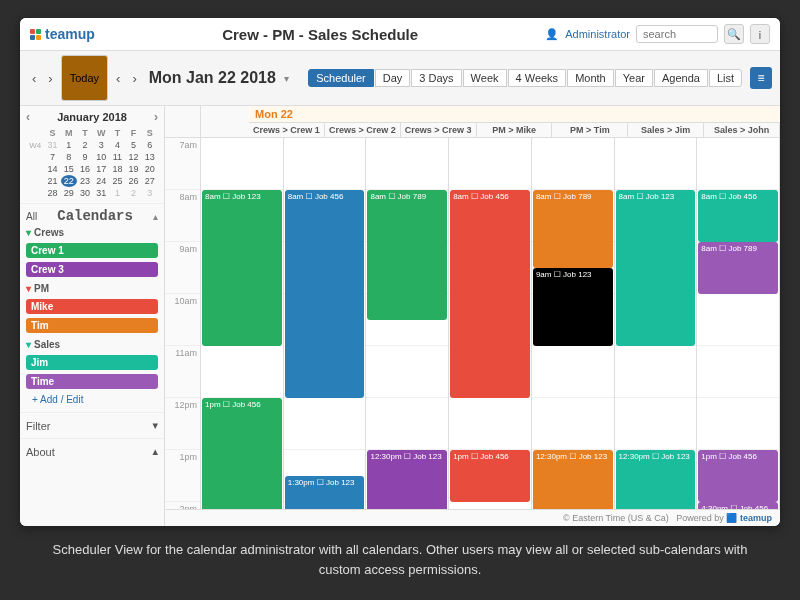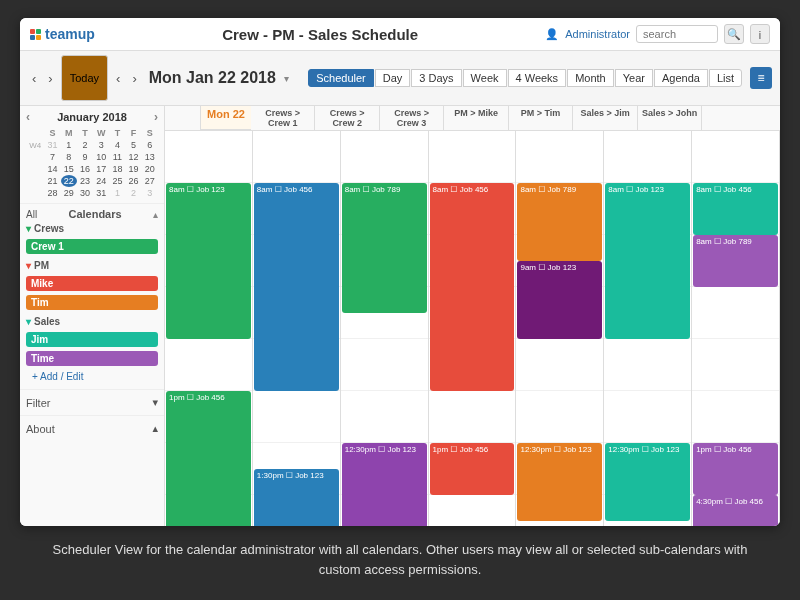--- a/index.html
+++ b/index.html
@@ -495,33 +495,36 @@
                   <td class="other-month">2</td>
                   <td class="other-month">3</td>
                 </tr>
               </tbody>
             </table>
         </div>
 
         <div class="cal-section">
           <div style="display:flex;justify-content:space-between;align-items:center;margin-bottom:3px;">
             <span style="font-size:10px;color:#555;">All</span>
-            <span style="font-size:11px;color:#555;font-weight:bold;">Calendars</span>
+            <span style="font-size:14px;color:#555;font-weight:bold;font-family:Liberation Mono, monospace;">Calendars</span>
             <span style="font-size:10px;color:#888;cursor:pointer;">▴</span>
           </div>
 
           <div class="cal-section-header">
             <span class="cal-section-title">
               <span style="color:#27ae60;">▾</span>
               <span>Crews</span>
             </span>
           </div>
           <div class="cal-item">
             <div class="cal-color-bar" style="background:#27ae60;">Crew 1</div>
           </div>
+          <div class="cal-item">
+            <div class="cal-color-bar" style="background:#8e44ad;">Crew 3</div>
+          </div>
 
           <div class="cal-section-header" style="margin-top:4px;">
             <span class="cal-section-title">
               <span style="color:#e74c3c;">▾</span>
               <span>PM</span>
             </span>
           </div>
           <div class="cal-item">
             <div class="cal-color-bar" style="background:#e74c3c;">Mike</div>
           </div>
@@ -557,35 +560,45 @@
             <span>About</span>
             <span>▴</span>
           </div>
         </div>
       </div>
 
       <div class="scheduler-area">
 
         <div class="col-headers" id="col-headers-row">
             <div class="time-gutter-header"></div>
-            <div style="flex: 1 1 0%; display: flex; flex-direction: row;">
+            <div style="flex: 1 1 0%; display: flex; flex-direction: column; margin-left: 48px;">
               <div style="background: rgb(255, 248, 236); padding: 2px 6px; font-size: 11px; font-weight: bold; color: rgb(230, 126, 34); border-bottom: 1px solid rgb(221, 221, 221);">Mon 22</div>
               <div style="display: flex; font-weight: bold;">
                 <div class="col-header">Crews &gt; Crew 1</div>
                 <div class="col-header">Crews &gt; Crew 2</div>
                 <div class="col-header">Crews &gt; Crew 3</div>
                 <div class="col-header">PM &gt; Mike</div>
                 <div class="col-header">PM &gt; Tim</div>
                 <div class="col-header">Sales &gt; Jim</div>
                 <div class="col-header">Sales &gt; John</div>
               </div>
             </div>
           </div>
 
         <div class="scheduler-body">
+          <div class="time-gutter" id="time-gutter">
+              <div class="time-slot">7am</div>
+              <div class="time-slot">8am</div>
+              <div class="time-slot">9am</div>
+              <div class="time-slot">10am</div>
+              <div class="time-slot">11am</div>
+              <div class="time-slot">12pm</div>
+              <div class="time-slot">1pm</div>
+              <div class="time-slot">2pm</div>
+            </div>
           <div class="scheduler-cols" id="scheduler-cols">
               <div class="scheduler-col">
                 <div class="hour-line"></div>
                 <div class="hour-line"></div>
                 <div class="hour-line"></div>
                 <div class="hour-line"></div>
                 <div class="hour-line"></div>
                 <div class="hour-line"></div>
                 <div class="hour-line"></div>
                 <div class="hour-line"></div>
@@ -631,21 +644,21 @@
               <div class="scheduler-col">
                 <div class="hour-line"></div>
                 <div class="hour-line"></div>
                 <div class="hour-line"></div>
                 <div class="hour-line"></div>
                 <div class="hour-line"></div>
                 <div class="hour-line"></div>
                 <div class="hour-line"></div>
                 <div class="hour-line"></div>
                 <div class="event-block" style="background: rgb(230, 126, 34); top: 52px; height: 78px;">8am ☐ Job 789</div>
-                <div class="event-block" style="background: #701a75; top: 130px; height: 78px;">9am ☐ Job 123</div>
+                <div class="event-block" style="background: #000000; top: 130px; height: 78px;">9am ☐ Job 123</div>
                 <div class="event-block" style="background: rgb(230, 126, 34); top: 312px; height: 78px;">12:30pm ☐ Job 123</div>
               </div>
               <div class="scheduler-col">
                 <div class="hour-line"></div>
                 <div class="hour-line"></div>
                 <div class="hour-line"></div>
                 <div class="hour-line"></div>
                 <div class="hour-line"></div>
                 <div class="hour-line"></div>
                 <div class="hour-line"></div>
@@ -663,19 +676,26 @@
                 <div class="hour-line"></div>
                 <div class="hour-line"></div>
                 <div class="event-block" style="background: rgb(26, 188, 156); top: 52px; height: 52px;">8am ☐ Job 456</div>
                 <div class="event-block" style="background: rgb(155, 89, 182); top: 104px; height: 52px;">8am ☐ Job 789</div>
                 <div class="event-block" style="background: rgb(155, 89, 182); top: 312px; height: 52px;">1pm ☐ Job 456</div>
                 <div class="event-block" style="background: rgb(155, 89, 182); top: 364px; height: 78px;">4:30pm ☐ Job 456</div>
               </div>
             </div>
         </div>
 
+        <div class="scheduler-footer">
+          <span>© Eastern Time (US &amp; Ca)</span>
+          &nbsp;
+          <span>Powered by</span>
+          <span style="color:#2c6fad;"> 🟦 </span>
+          <span style="color:#2c6fad;font-weight:bold;">teamup</span>
+        </div>
       </div>
     </div>
   </div>
 
   <div class="caption" id="caption-text">Scheduler View for the calendar administrator with all calendars. Other users
 may view all or selected sub-calendars with custom access permissions.</div>
 </div>
 
 </body></html>

